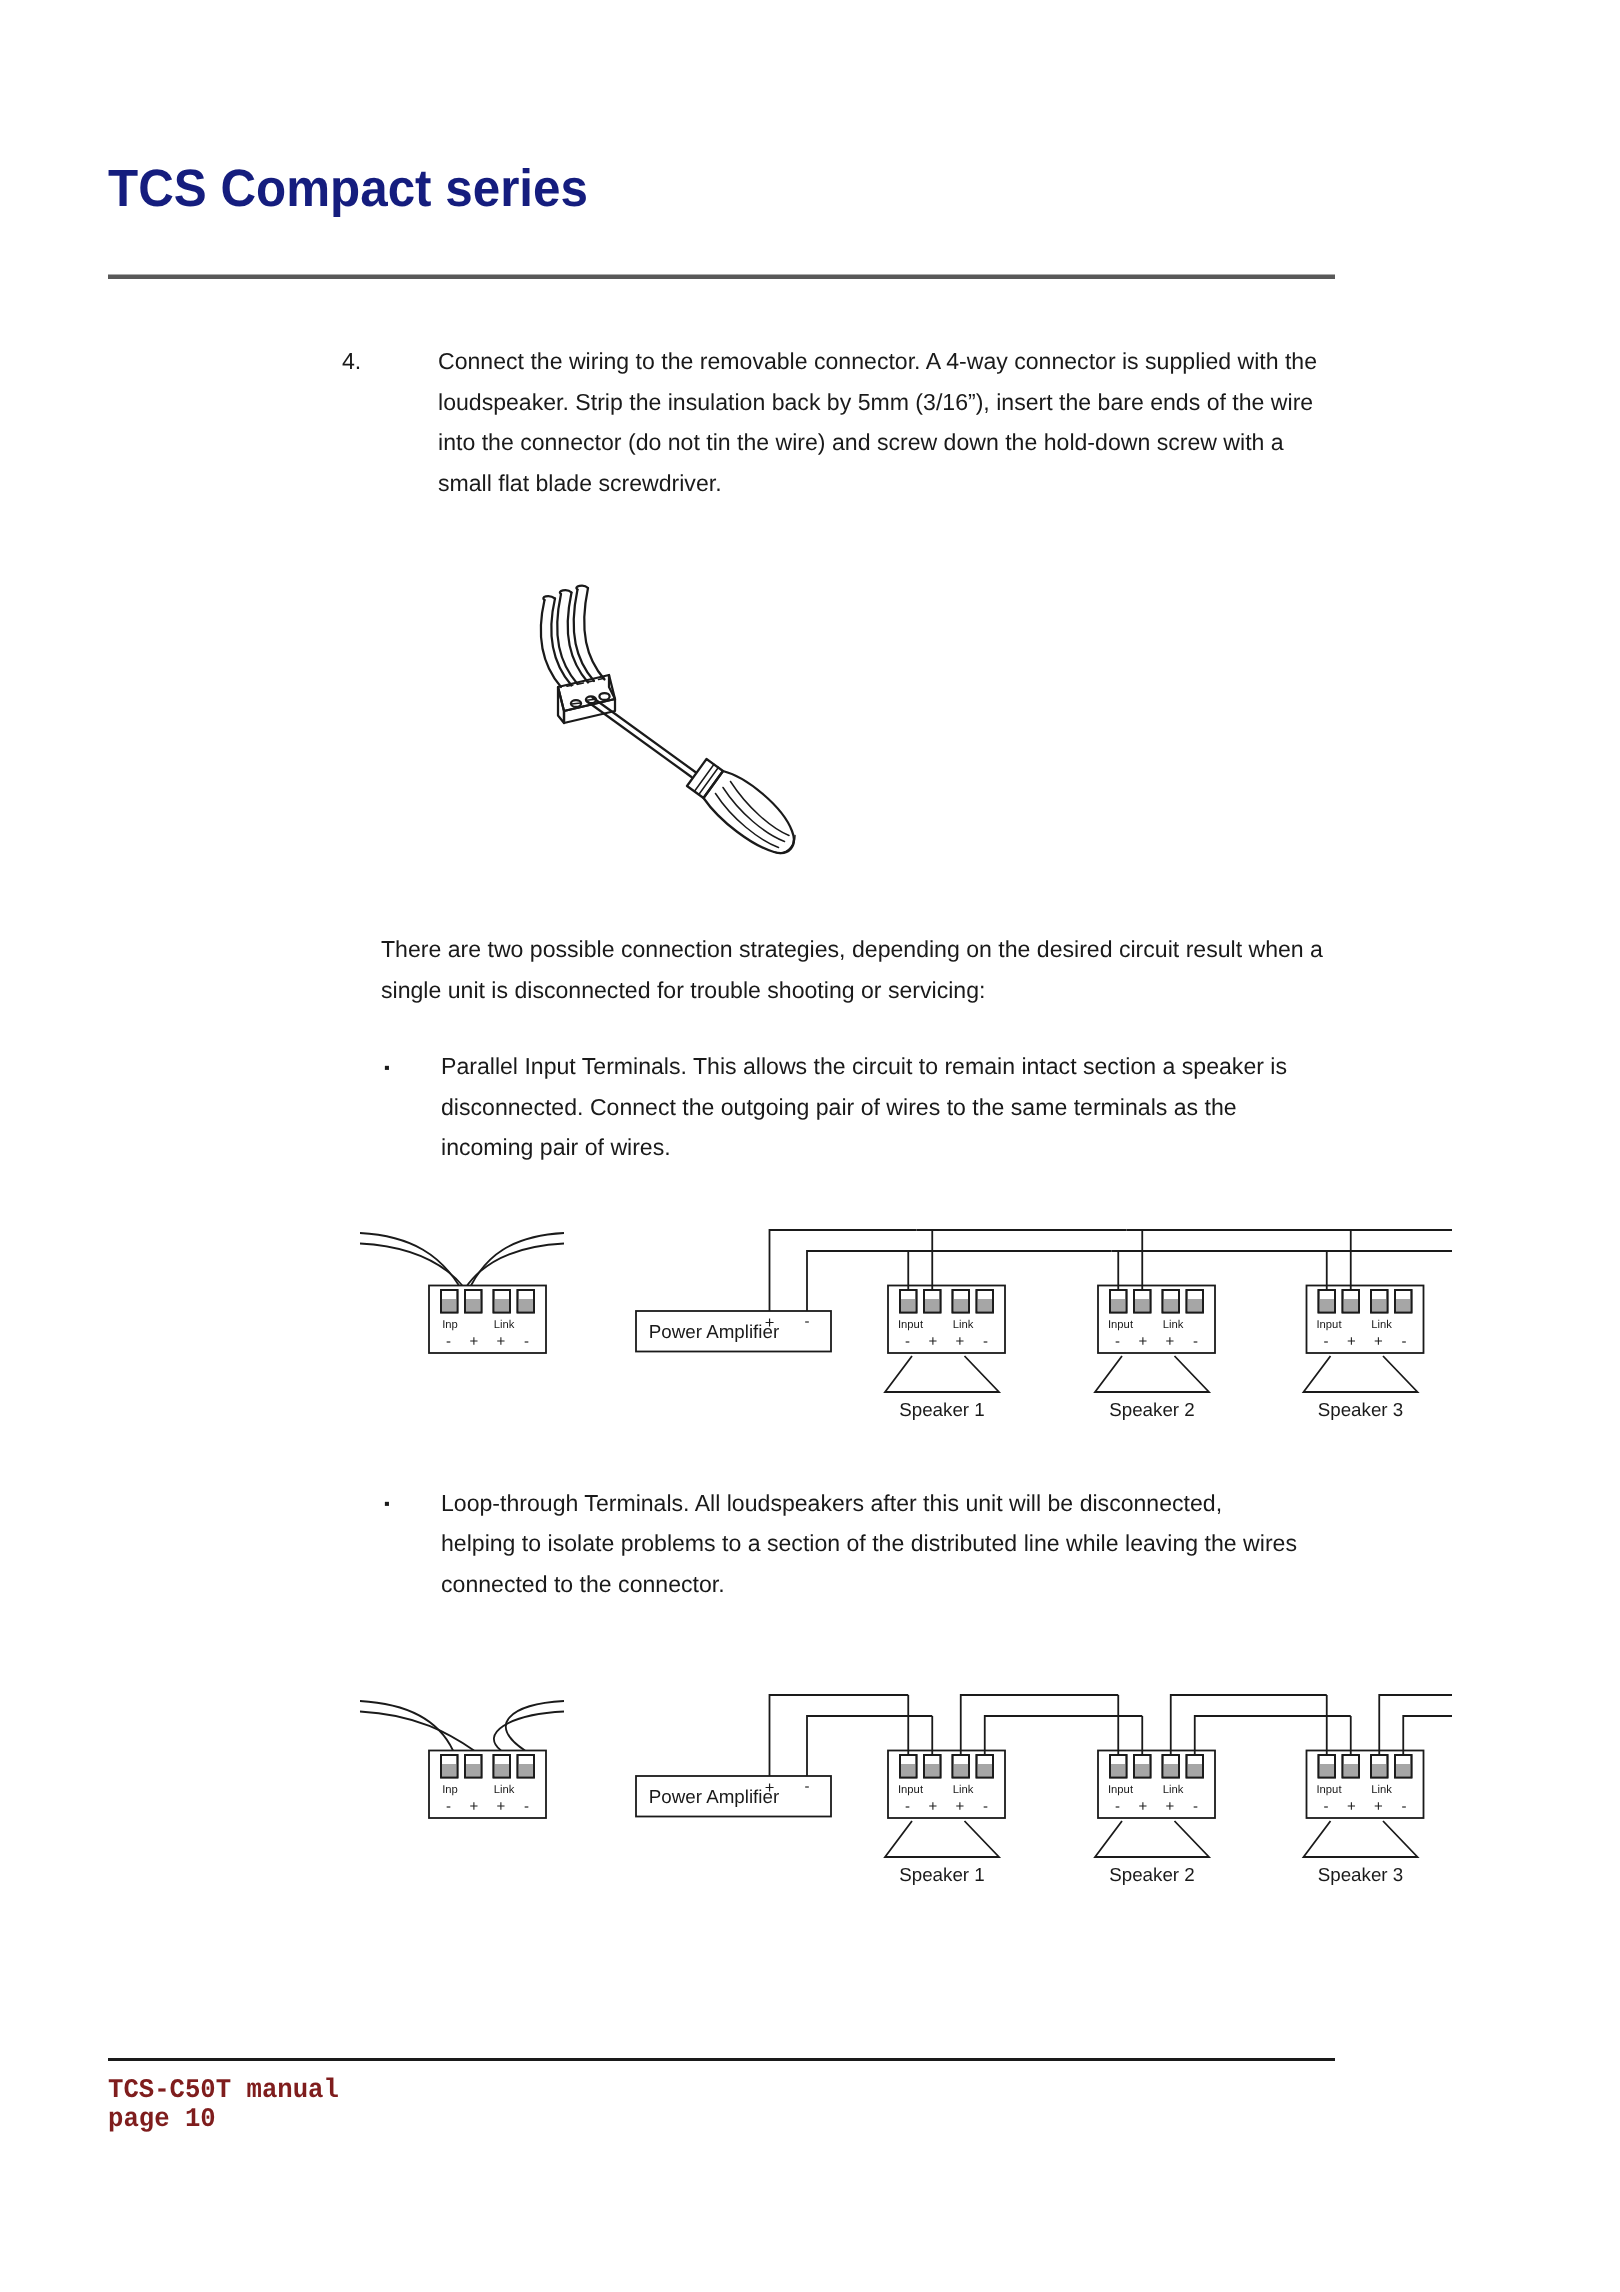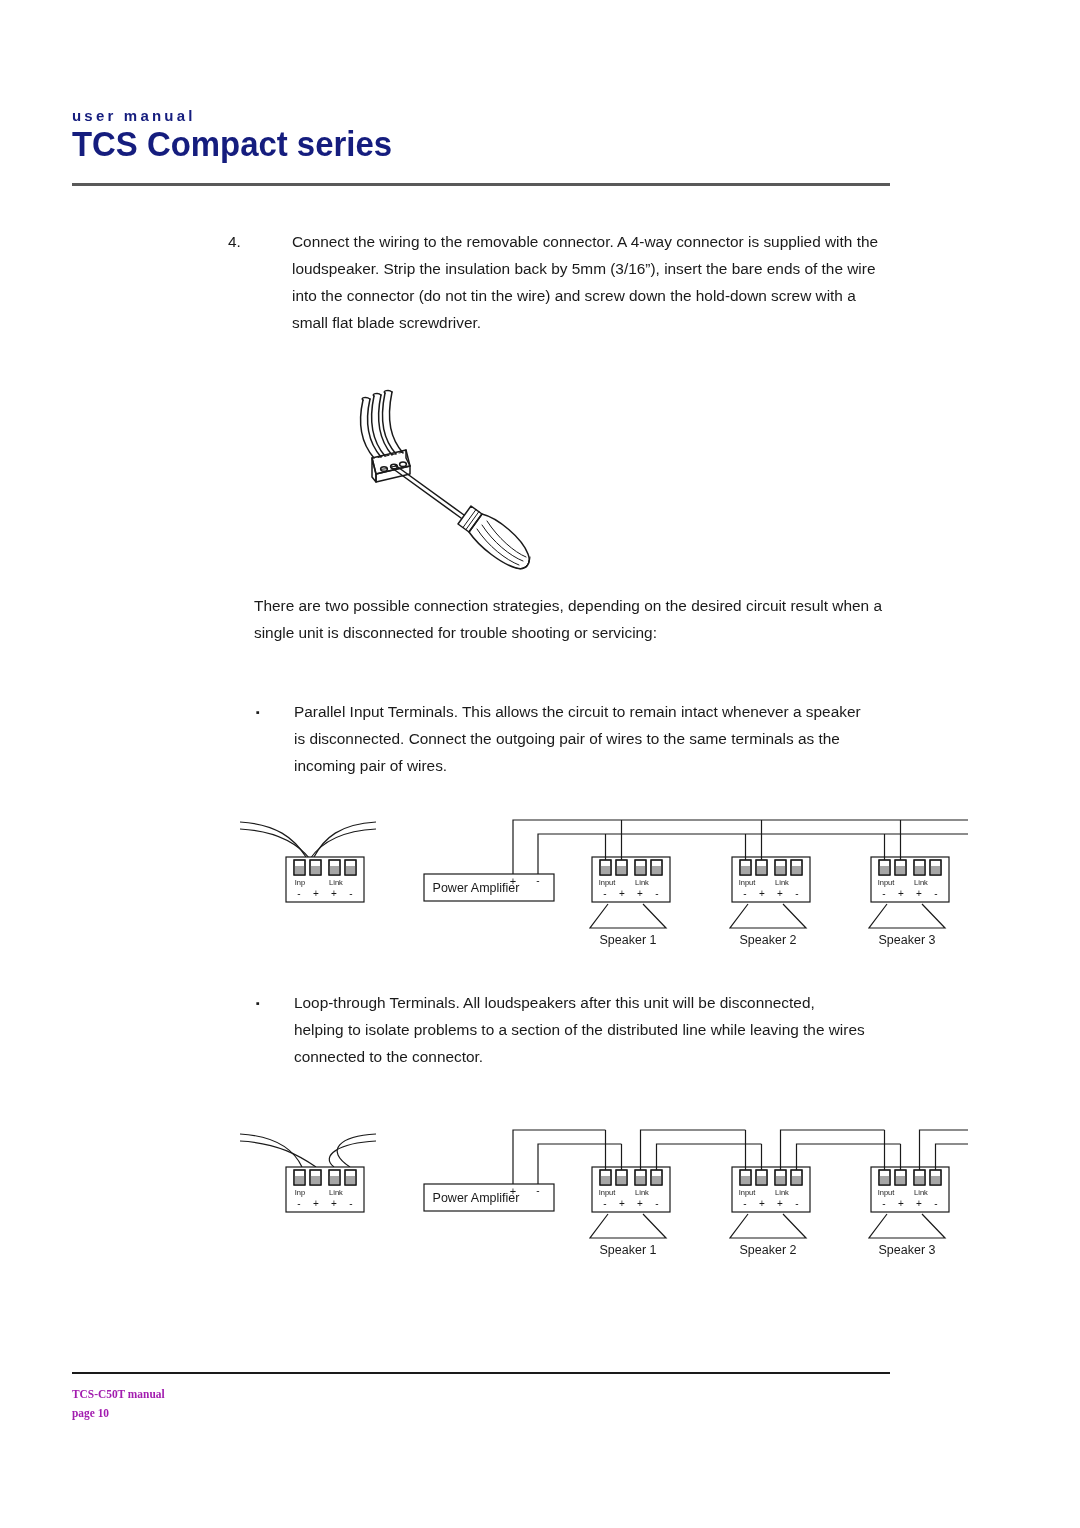--- a/index.html
+++ b/index.html
@@ -71,21 +71,21 @@
     width: 40px;
   }
   .num-item .txt {
     margin-left: 64px;
     display: block;
   }
 
   .para {
     position: absolute;
     left: 254px;
-    top: 592px;
+    top: 620px;
     width: 636px;
   }
 
   .bullet-item {
     position: absolute;
     width: 610px;
   }
   .bullet-item .bmark {
     position: absolute;
     left: 0;
@@ -125,33 +125,32 @@
     left: 72px;
     top: 1372px;
     width: 818px;
     height: 2px;
     background: #1a1a1a;
   }
   #footer {
     position: absolute;
     left: 72px;
     top: 1385px;
-    font-family: Liberation Serif, serif;
+    font-family: Liberation Mono, monospace;
     font-weight: bold;
-    font-size: 12px;
+    font-size: 18px;
     line-height: 19px;
-    color: #a21caf;
+    color: #7f1d1d;
   }
   #footer div { transform: scaleX(0.95); transform-origin: left center; }
 </style>
 </head>
 <body>
 
 <div id="header">
-  <div id="kicker">user manual</div>
   <div id="doc-title">TCS Compact series</div>
 </div>
 <div id="header-rule"></div>
 
 <div class="body-block num-item">
   <span class="marker">4.</span>
   <span class="txt">Connect the wiring to the removable connector. A 4-way connector is supplied with the loudspeaker. Strip the insulation back by 5mm (3/16”), insert the bare ends of the wire into the connector (do not tin the wire) and screw down the hold-down screw with a small flat blade screwdriver.</span>
 </div>
 
 <div id="screwdriver-figure">
@@ -196,21 +195,21 @@
       <path d="M186 190 C 192 192, 199 189, 199 182" stroke-width="1"></path>
       <path d="M190 191 C 196 190, 200 185, 200 179" stroke-width="1"></path>
     </g>
   </svg>
 </div>
 
 <div class="body-block para">There are two possible connection strategies, depending on the desired circuit result when a single unit is disconnected for trouble shooting or servicing:</div>
 
 <div class="body-block bullet-item" id="bullet-1">
   <span class="bmark">▪</span>
-  <span class="btxt">Parallel Input Terminals. This allows the circuit to remain intact whenever a speaker is disconnected. Connect the outgoing pair of wires to the same terminals as the incoming pair of wires.</span>
+  <span class="btxt">Parallel Input Terminals. This allows the circuit to remain intact section a speaker is disconnected. Connect the outgoing pair of wires to the same terminals as the incoming pair of wires.</span>
 </div>
 
 <div class="wiring-diagram" id="diagram-parallel">
   <svg width="740" height="140" viewBox="0 0 740 140" xmlns="http://www.w3.org/2000/svg" font-family="Liberation Sans, sans-serif">
     <g fill="none" stroke="#1a1a1a" stroke-width="1.2">
 
       <path d="M12 10 C 48 12, 66 26, 78 45"></path>
       <path d="M12 17 C 50 19, 70 32, 82 47"></path>
       <path d="M148 10 C 112 12, 96 26, 86 45"></path>
       <path d="M148 17 C 110 19, 92 32, 82 47"></path>

